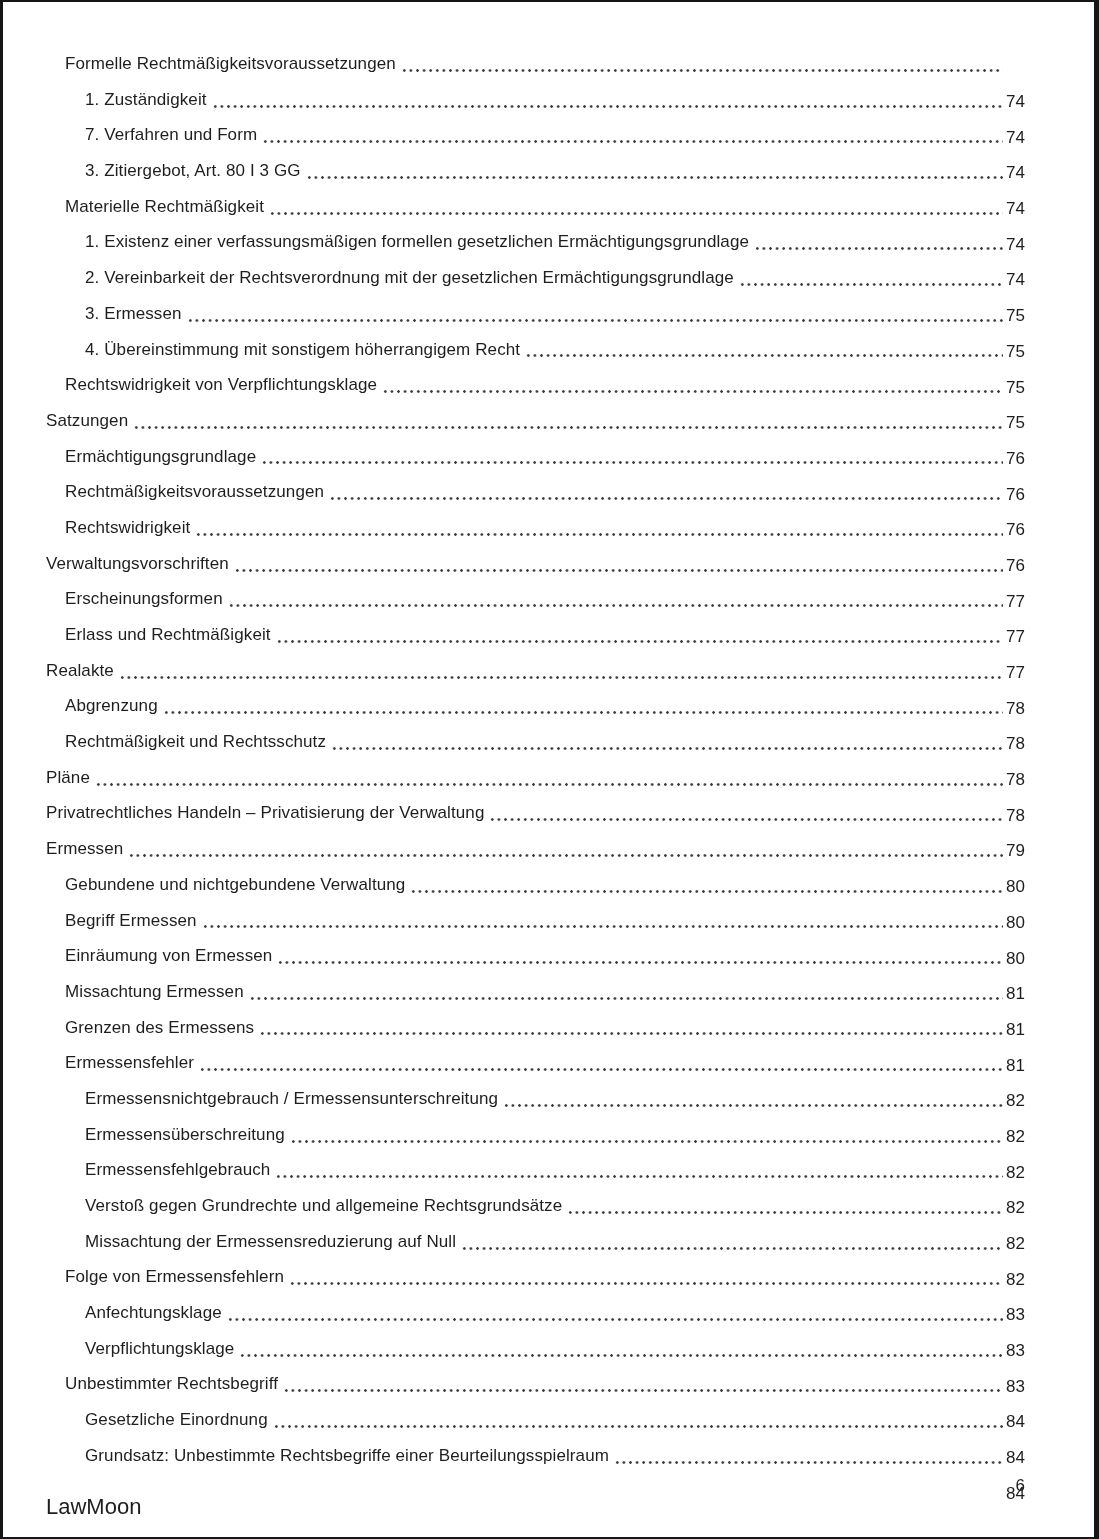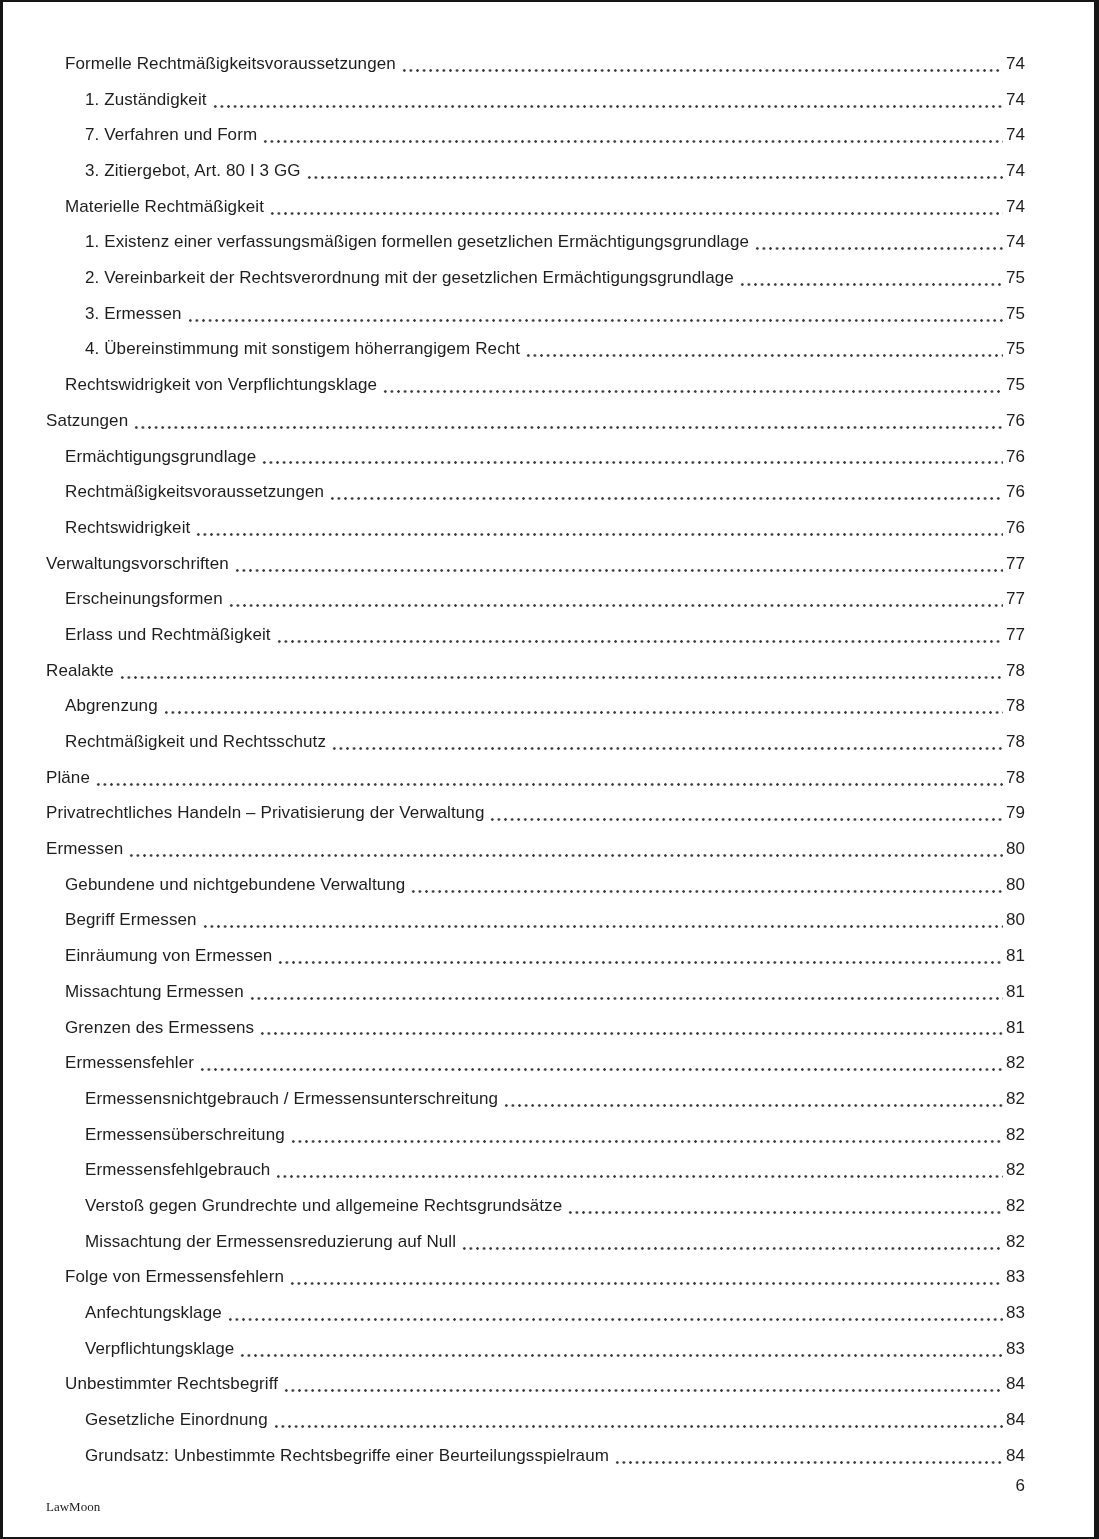--- a/index.html
+++ b/index.html
@@ -18,21 +18,21 @@
     border-width: 2px 5px 2px 3px;
     font-family: "Liberation Sans", sans-serif;
     color: #1e1e1e;
     overflow: hidden;
   }
   .toc {
     padding: 44px 69px 0 43px; 
   }
   .toc-row {
     display: flex;
-    align-items: flex-end;
+    align-items: flex-start;
     height: 35.7px;
     line-height: 35.7px;
     font-size: 17px;
     white-space: nowrap;
   }
   .toc-row.lvl-1 { padding-left: 19px; }
   .toc-row.lvl-2 { padding-left: 39px; }
   .toc-title { flex: 0 0 auto; letter-spacing: 0.1px; }
   .leader {
     flex: 1 1 auto;
@@ -47,24 +47,23 @@
   .toc-page { flex: 0 0 auto; margin-top: 38px; }
   .footer-num {
     padding: 1px 69px 0 0;
     text-align: right;
     font-size: 17px;
     line-height: 22px;
     height: 22px;
   }
   .footer-brand {
     padding: 0 0 0 43px;
-    font-size: 13px;
+    font-size: 22px;
     line-height: 24px;
     margin-top: -2px;
-    font-family: Liberation Serif, serif;
   }
 </style>
 </head>
 <body>
 
 <div class="page">
 
   <div class="toc" id="toc">
       <div class="toc-row lvl-1">
       <span class="toc-title">Formelle Rechtmäßigkeitsvoraussetzungen</span>

